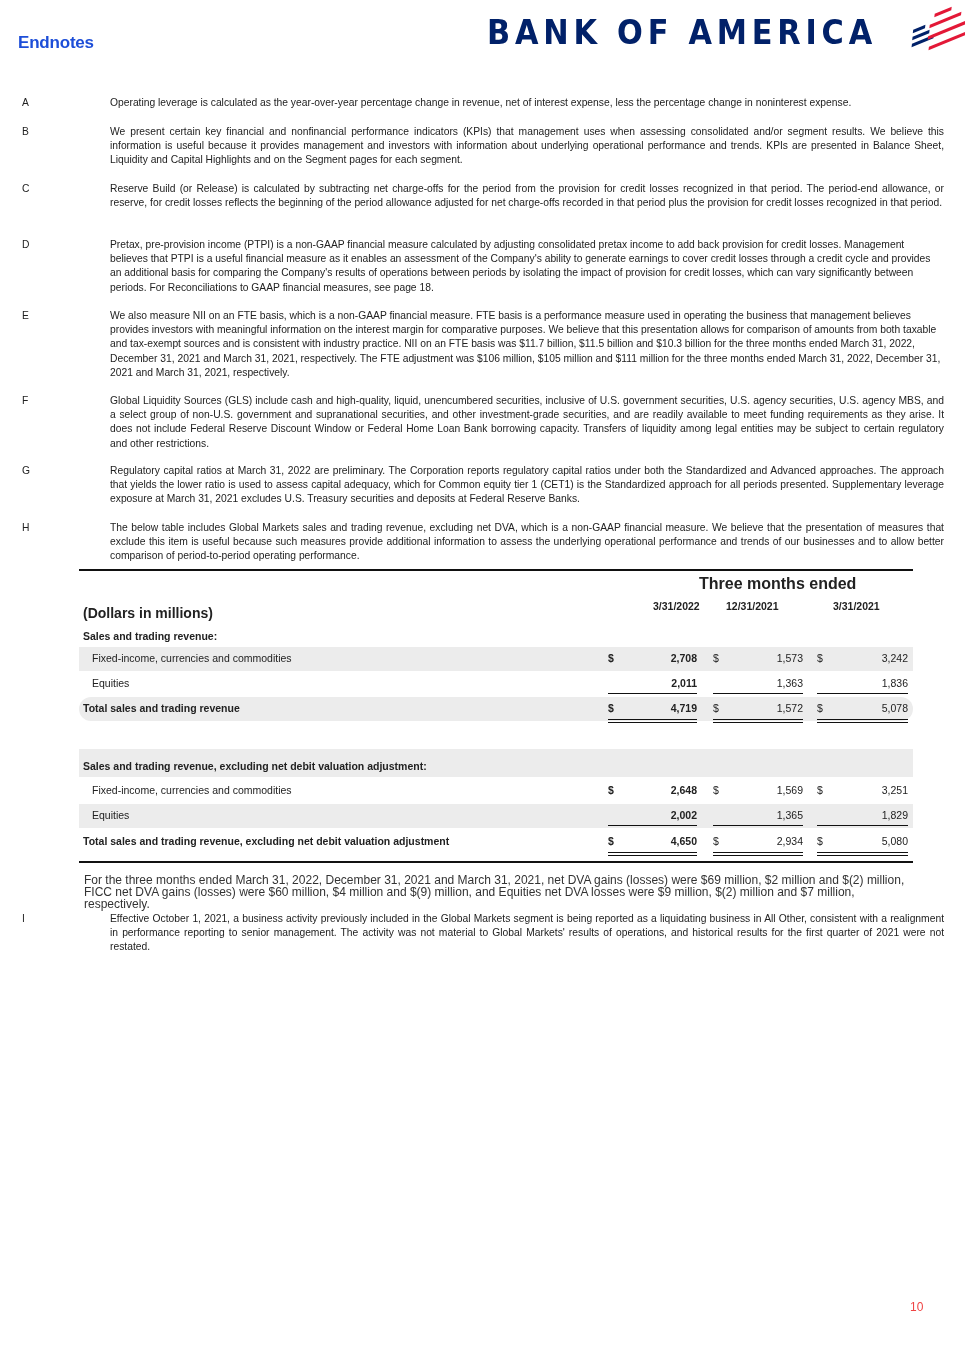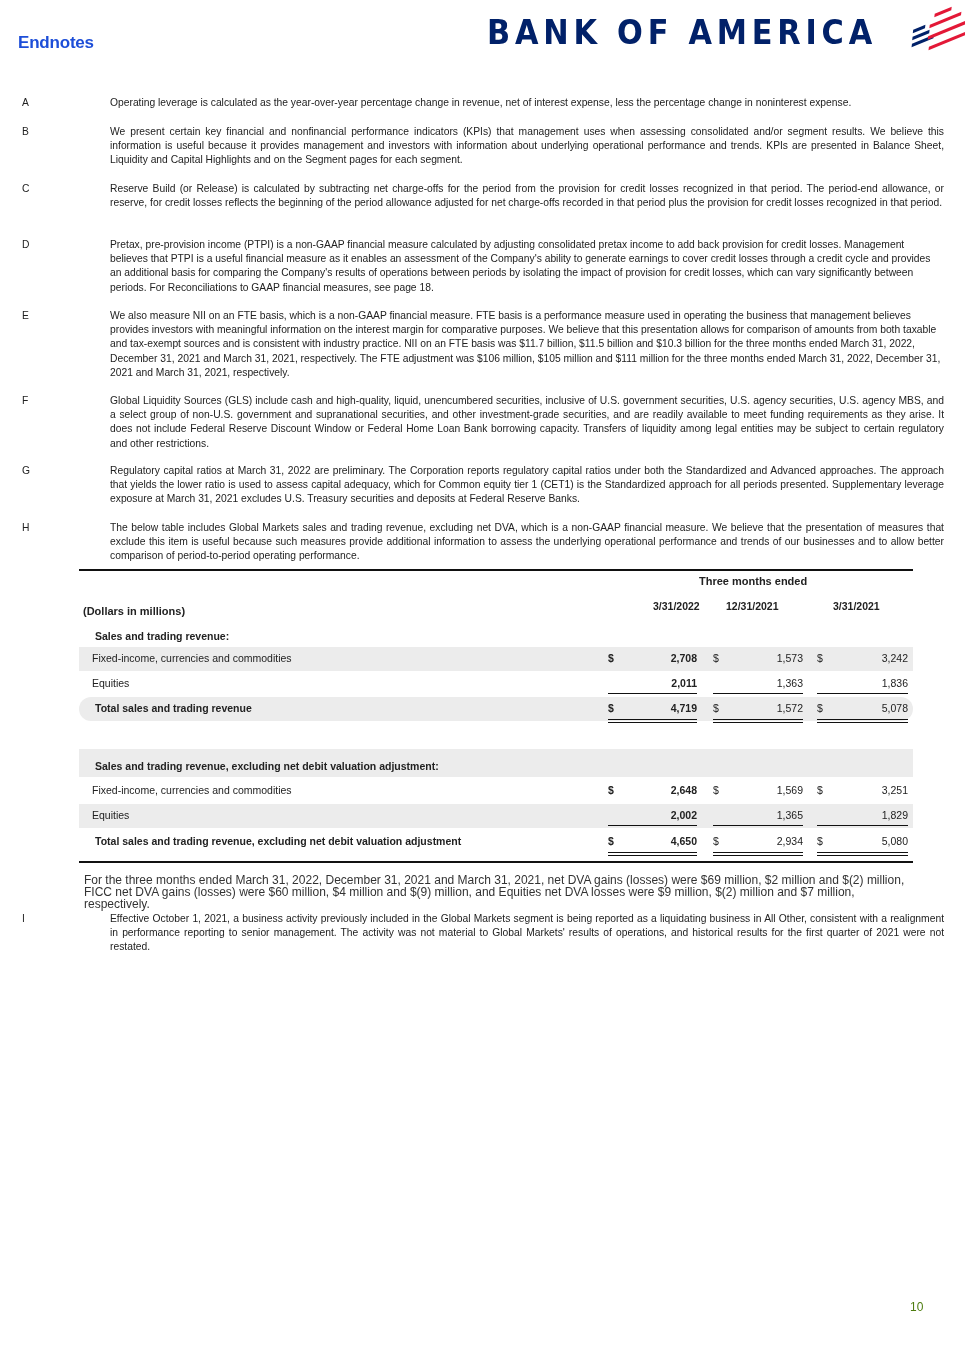--- a/index.html
+++ b/index.html
@@ -30,44 +30,44 @@
       position: absolute; left: 0; width: 971px;
       font-size: 10.3px; line-height: 14.2px; color: #222;
     }
     .note-letter { position: absolute; left: 22px; top: 0; }
     .note-text { position: absolute; left: 94px; width: 834px; text-align: justify; margin-left: 16px; }
     .note-text.left { text-align: left; }
 
     .tbl { position: absolute; left: 79px; top: 569px; width: 834px; font-size: 10.5px; color: #222; }
     .rule-top { position: absolute; left: 0; top: 0; width: 834px; height: 2px; background: #111; }
     .rule-bottom { position: absolute; left: 0; top: 292px; width: 834px; height: 2px; background: #111; }
-    .th-group { position: absolute; left: 620px; top: 6px; font-weight: bold; font-size: 11px; }
-    .th-dollars { position: absolute; left: 4px; top: 36px; font-weight: bold; font-size: 11px; }
+    .th-group { position: absolute; left: 620px; top: 6px; font-weight: bold; font-size: 16px; }
+    .th-dollars { position: absolute; left: 4px; top: 36px; font-weight: bold; font-size: 14px; }
     .th-col { position: absolute; top: 31px; font-weight: bold; font-size: 10.5px; }
 
     .row { position: absolute; left: 0; width: 834px; height: 24px; }
     .row.shaded { background: #ececec; }
-    .row-label { position: absolute; top: 5px; left: 16px; }
+    .row-label { position: absolute; top: 5px; left: 4px; }
     .row-label.indent { left: 13px; text-align: center; }
     .row-label.bold { font-weight: bold; }
     .cell { position: absolute; top: 5px; height: 15px; }
     .dollar { position: absolute; top: 0; left: 0; }
     .val { position: absolute; top: 0; right: 0; }
     .cell.bold { font-weight: bold; }
     .c1 { left: 529px; width: 89px; }
     .c2 { left: 634px; width: 90px; }
     .c3 { left: 738px; width: 91px; }
     .uline { position: absolute; left: 0; right: 0; top: 16px; height: 1px; background: #111; }
     .dline { position: absolute; left: 0; right: 0; top: 17px; height: 4px; border-top: 1px solid #111; border-bottom: 1px solid #111; box-sizing: border-box; }
 
     .footnote {
       position: absolute; left: 84px; top: 874px; width: 834px;
       font-size: 12px; line-height: 12px; color: #333; text-align: left;
     }
-    .page-number { position: absolute; left: 910px; top: 1300px; font-size: 12px; color: #4d7c0f; }
+    .page-number { position: absolute; left: 910px; top: 1300px; font-size: 12px; color: #ef4444; }
   </style>
 </head>
 <body>
 
 <div class="page-title">Endnotes</div>
 
 <div class="logo">
   <div class="logo-text">BANK OF AMERICA</div>
   <svg class="logo-flag" viewBox="0 0 88 50">
     <g transform="skewX(-35)">

